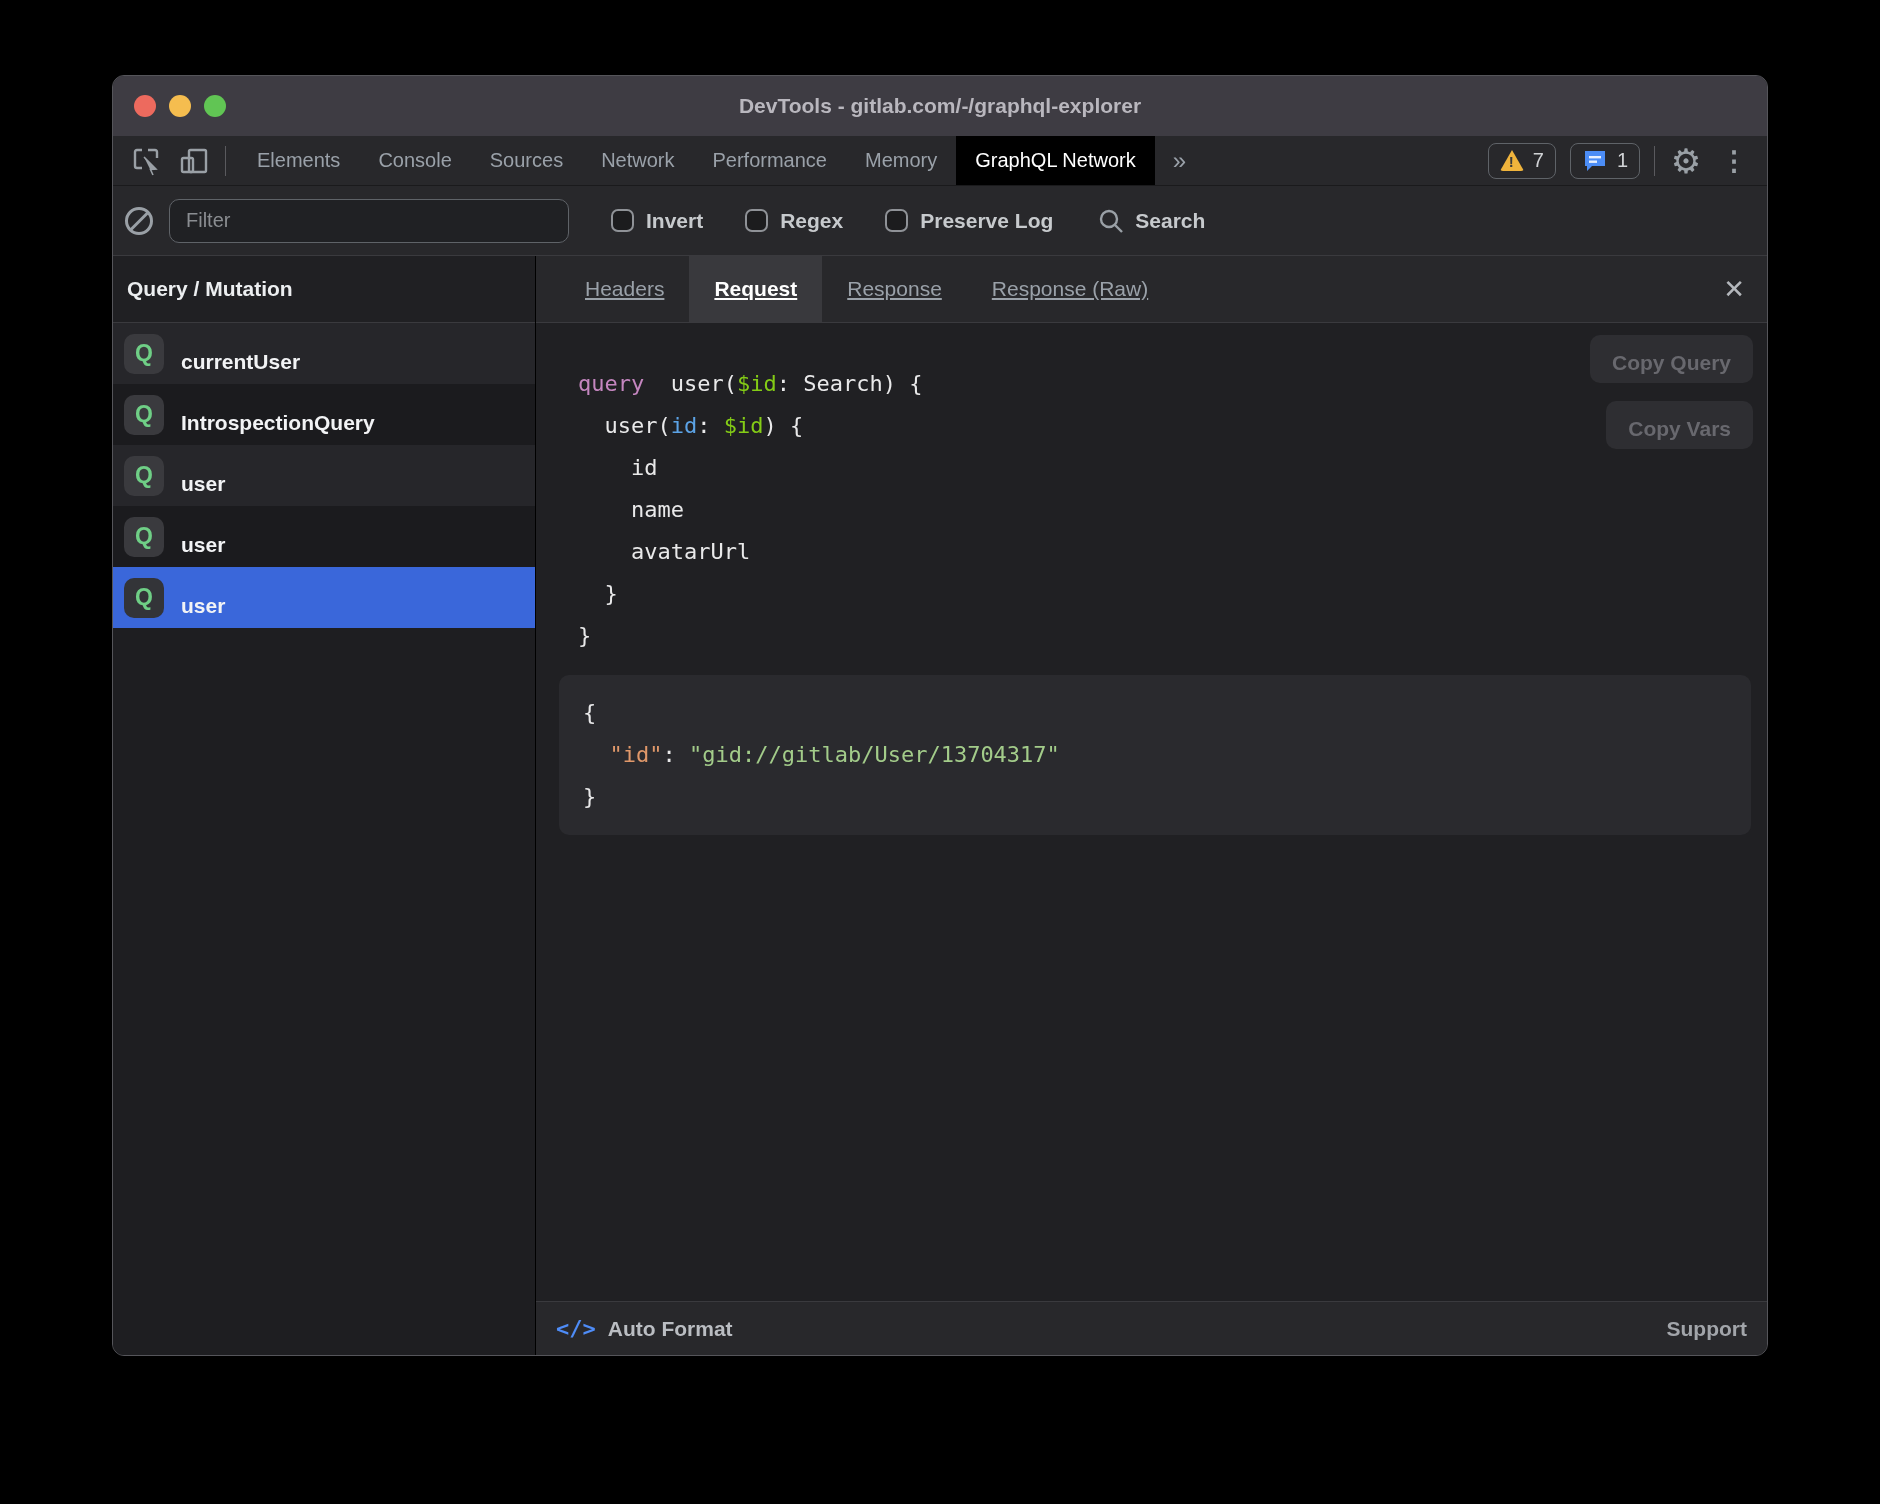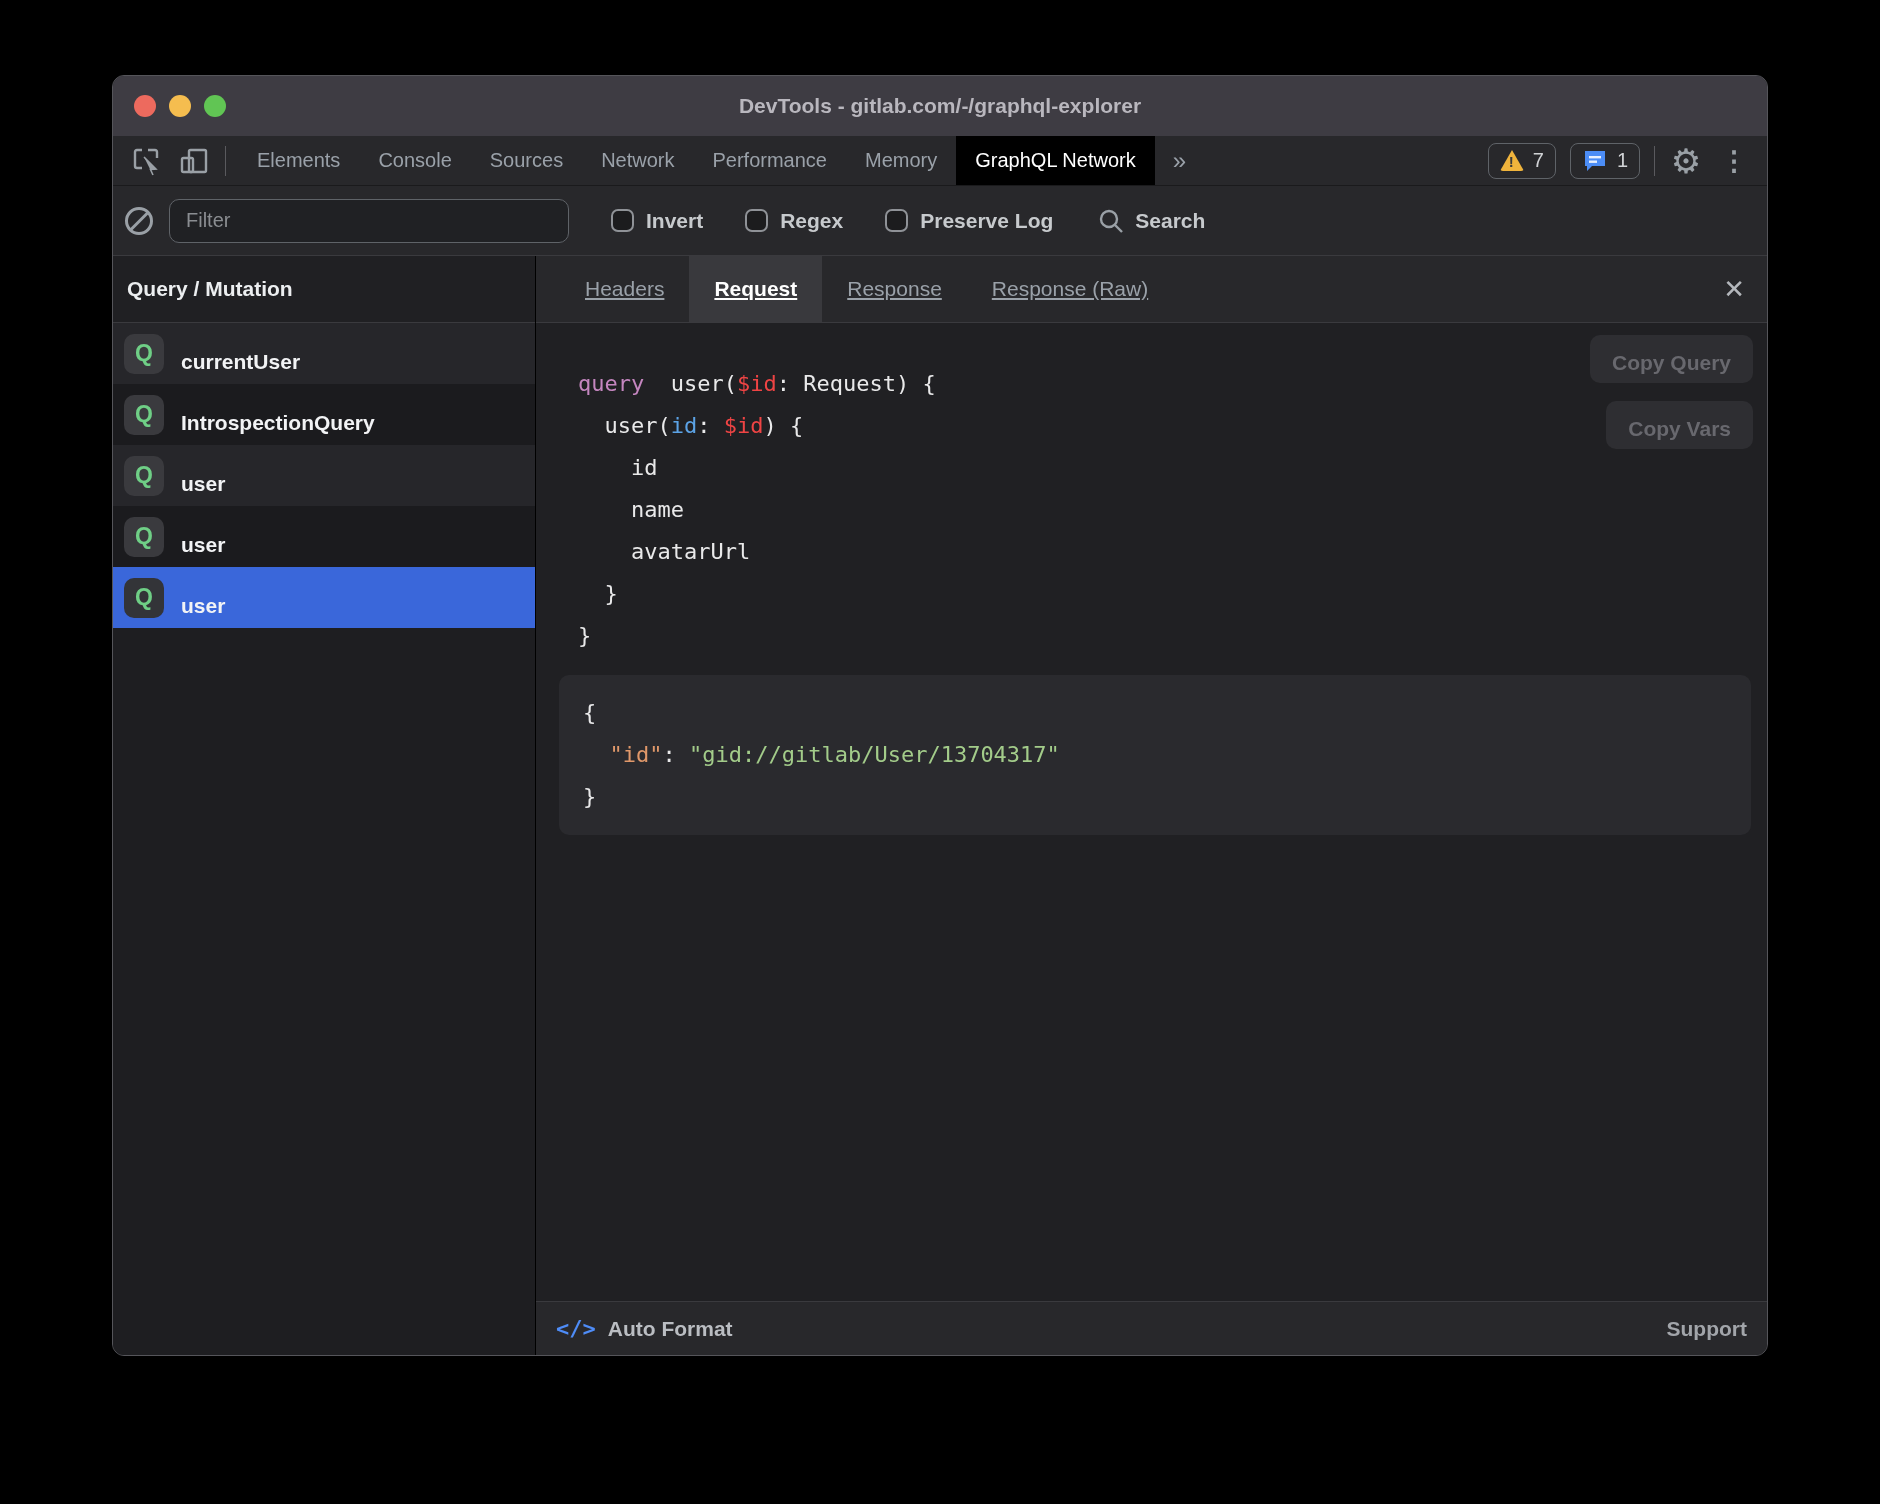--- a/index.html
+++ b/index.html
@@ -85,21 +85,21 @@
   .dtab { display:flex; align-items:center; padding:0 25px; color:#9aa1a9; font-size:21px;text-decoration:underline; }
   .dtab.selected { background:#39393d; color:#ffffff; font-weight:bold; }
   .close-x { position:absolute; right:22px; top:0; bottom:0; display:flex; align-items:center;
     color:#b4b7bc; font-size:26px; }
 
   .content { flex:1; position:relative; background:#202023; overflow:hidden; }
   .code { font-family:"DejaVu Sans Mono", monospace; font-size:22px; line-height:42px; color:#e9e9ea; }
   .query-block { padding:40px 0 0 42px; }
   .code-line { white-space:pre; }
   .tok-kw { color:#c586c0; }
-  .tok-var { color:#ef4444; }
+  .tok-var { color:#84cc16; }
   .tok-attr { color:#5ca3e6; }
   .tok-key { color:#e0986a; }
   .tok-str { color:#a3cc8a; }
 
   .vars-box { margin:18px 16px 0 23px; background:#2a2a2e; border-radius:10px;
     padding:17px 0 17px 24px; }
 
   .copy-btn { position:absolute; background:#2e2e32; border:none; border-radius:10px;
     height:48px; color:#68686e; font-size:21px; font-weight:bold;
     font-family:"Liberation Sans", sans-serif; padding:16px 22px; }
@@ -242,21 +242,21 @@
       <div class="detail-tabs" id="detail-tabs">
         <div class="dtab">Headers</div>
           <div class="dtab selected">Request</div>
           <div class="dtab">Response</div>
           <div class="dtab">Response (Raw)</div>
           <div class="close-x">✕</div>
       </div>
 
       <div class="content">
         <div class="code query-block" id="query-block">
-            <div class="code-line"><span class="tok-kw">query</span><span>  user(</span><span class="tok-var">$id</span><span>: Request) {</span></div>
+            <div class="code-line"><span class="tok-kw">query</span><span>  user(</span><span class="tok-var">$id</span><span>: Search) {</span></div>
             <div class="code-line"><span>  user(</span><span class="tok-attr">id</span><span>: </span><span class="tok-var">$id</span><span>) {</span></div>
             <div class="code-line"><span>    id</span></div>
             <div class="code-line"><span>    name</span></div>
             <div class="code-line"><span>    avatarUrl</span></div>
             <div class="code-line"><span>  }</span></div>
             <div class="code-line"><span>}</span></div>
           </div>
         <div class="code vars-box" id="vars-box">
             <div class="code-line"><span>{</span></div>
             <div class="code-line"><span>  </span><span class="tok-key">"id"</span><span>: </span><span class="tok-str">"gid://gitlab/User/13704317"</span></div>

